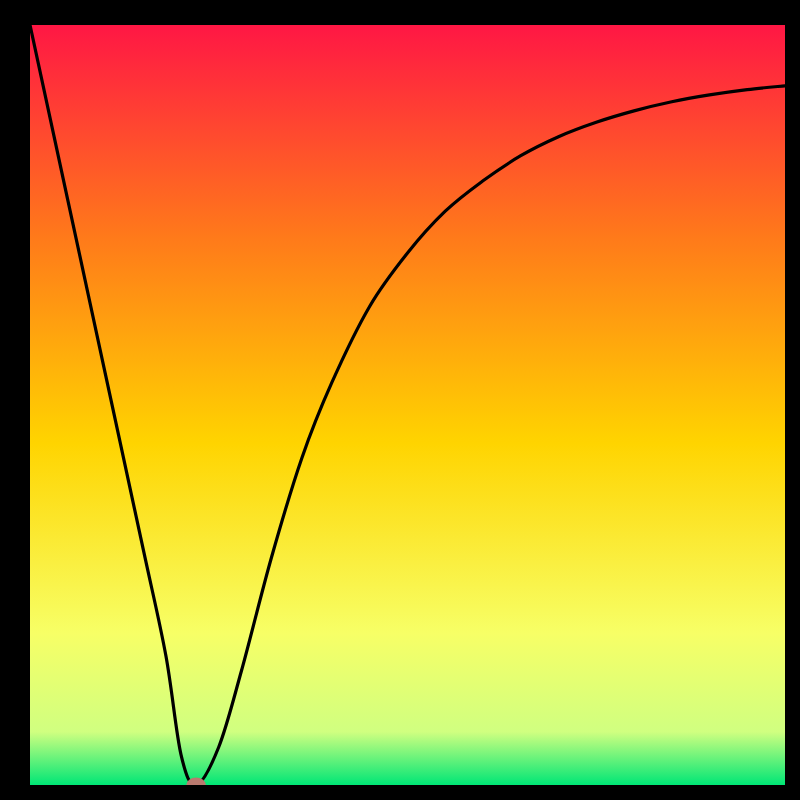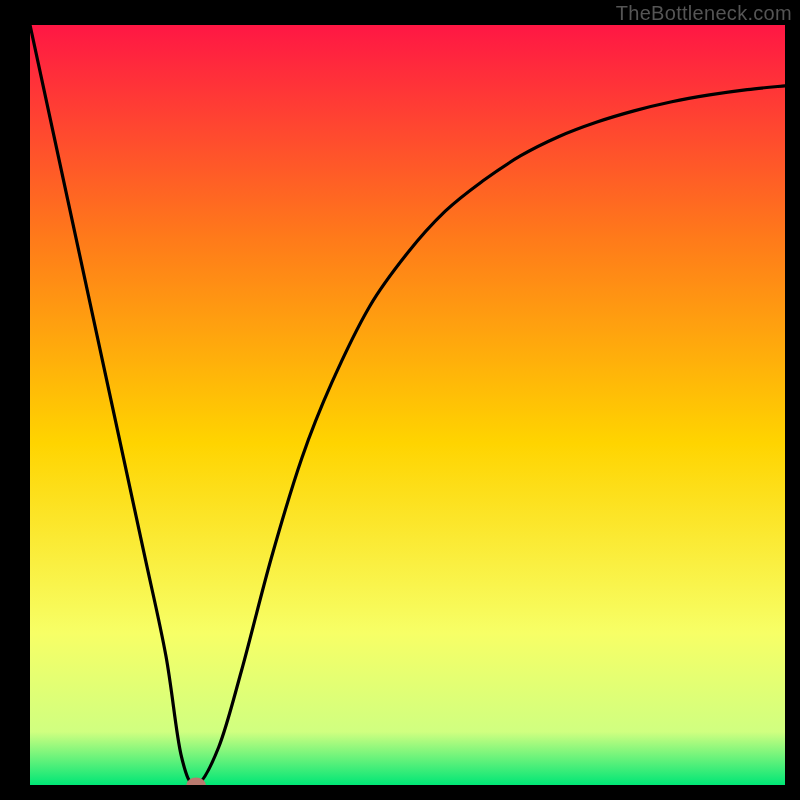--- a/index.html
+++ b/index.html
@@ -29,21 +29,20 @@
   svg.plot {
     position: absolute;
     left: 0;
     top: 0;
   }
 </style>
 </head>
 <body>
 
 <div class="stage">
-  <div class="watermark">TheBottleneck.com</div>
 
   <svg class="plot" width="800" height="800" viewBox="0 0 800 800">
     <defs>
       <linearGradient id="bg-grad" x1="0" y1="0" x2="0" y2="1">
         <stop id="g0" offset="0%" stop-color="#ff1744"></stop>
         <stop id="g1" offset="28%" stop-color="#ff7a1a"></stop>
         <stop id="g2" offset="55%" stop-color="#ffd400"></stop>
         <stop id="g3" offset="80%" stop-color="#f7ff66"></stop>
         <stop id="g4" offset="93%" stop-color="#d0ff80"></stop>
         <stop id="g5" offset="100%" stop-color="#00e676"></stop>

